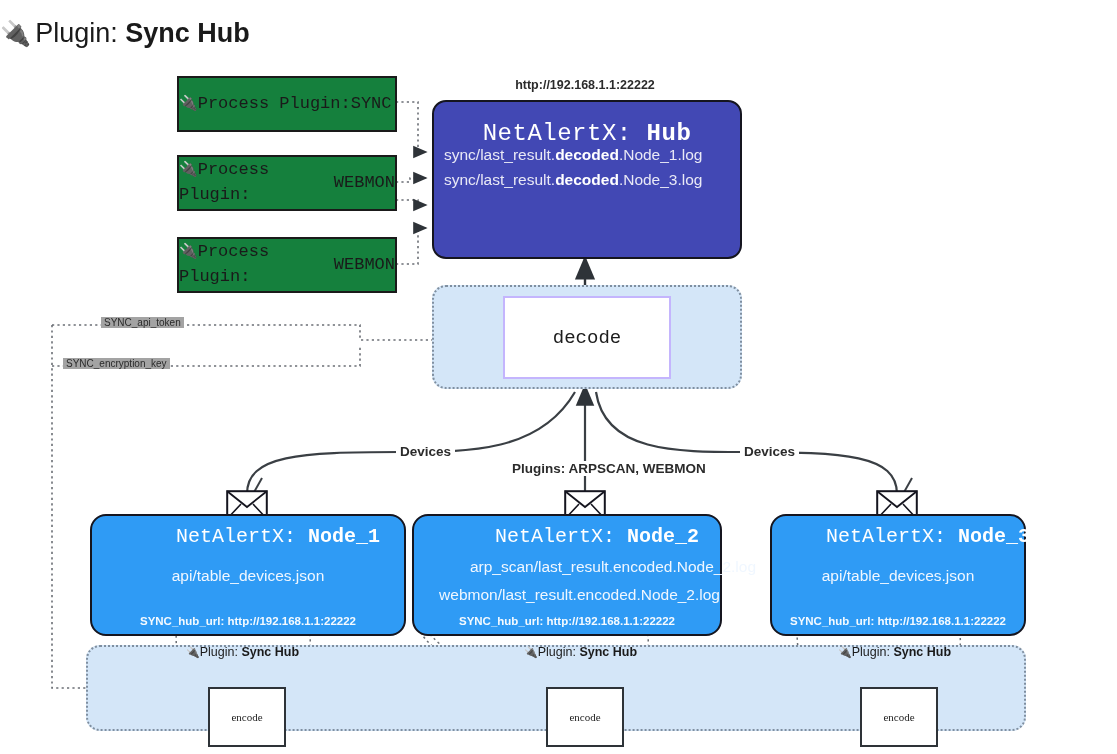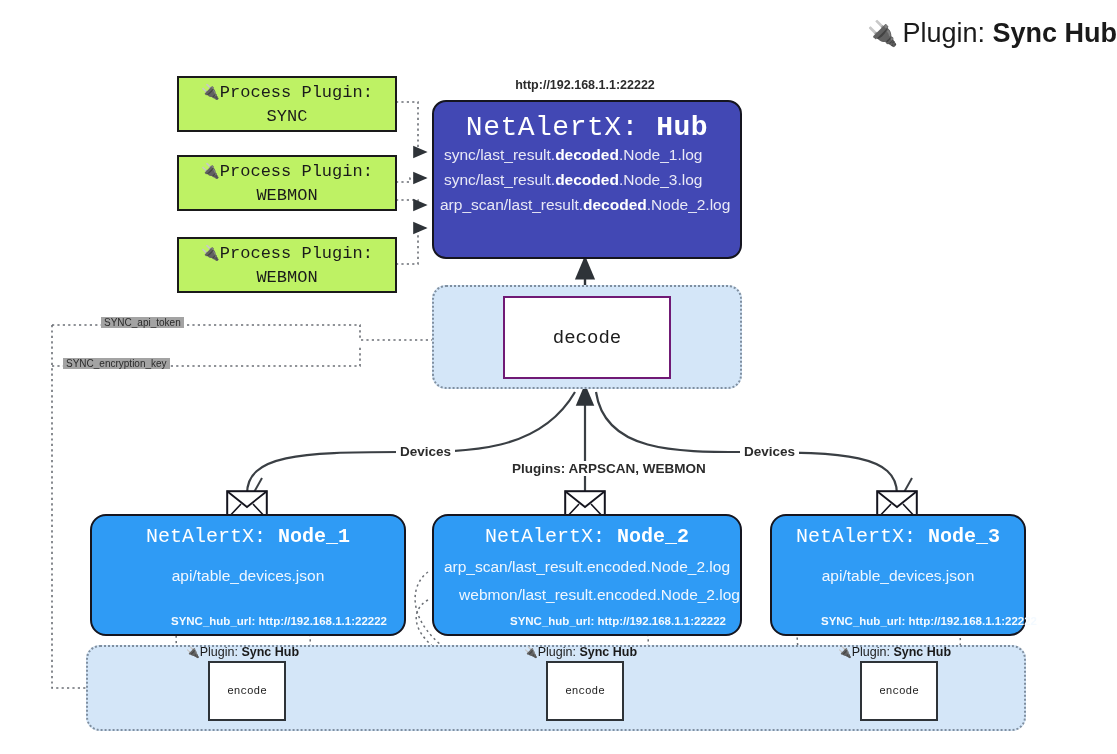--- a/index.html
+++ b/index.html
@@ -4,86 +4,86 @@
 <style>
   html,body{margin:0;padding:0;background:#fff;}
   body{width:1117px;height:754px;position:relative;overflow:hidden;
        font-family:"Liberation Sans",sans-serif;color:#333;}
   #stage{position:absolute;inset:0;}
   svg#wires{position:absolute;left:0;top:0;width:1117px;height:754px;pointer-events:none;}
 
   .t{position:absolute;white-space:nowrap;}
 
   
-  #title{left:0;top:18px;width:1117px;text-align:right;font-size:27px;color:#1a1a1a;}
+  #title{left:0;top:18px;width:1117px;text-align:left;font-size:27px;color:#1a1a1a;}
   #title .plug{font-size:25px;margin-right:4px;}
   #title .b{font-weight:bold;}
 
   
-  .pbox{position:absolute;border:2px solid #1a1a1a;background:#bef264;
+  .pbox{position:absolute;border:2px solid #1a1a1a;background:#15803d;
         font-family:"Liberation Mono",monospace;font-size:17px;color:#1a1a1a;
-        display:flex;flex-direction:column;align-items:center;justify-content:flex-end;
+        display:flex;align-items:center;justify-content:flex-start;
         line-height:1.45;}
   .pbox .l1{display:block;}
   .pbox .l2{display:block;}
   .pbox .plug{font-family:"DejaVu Sans",sans-serif;font-size:15px;}
 
   
   #hub{position:absolute;left:432px;top:100px;width:306px;height:155px;
        background:#4248b4;border:2px solid #15151f;border-radius:14px;color:#fff;}
-  #hub .hdr{position:absolute;left:0;top:10px;width:100%;text-align:center;
-            font-family:"Liberation Mono",monospace;font-size:28px;letter-spacing:.5px;}
+  #hub .hdr{position:absolute;left:0;top:18px;width:100%;text-align:center;
+            font-family:"Liberation Mono",monospace;font-size:24px;letter-spacing:.5px;}
   #hub .hdr b{font-weight:bold;}
   #hub .line{position:absolute;left:10px;width:296px;font-size:15.5px;color:#e9e9f6;}
   #hub .line b{font-weight:bold;color:#fff;}
   #huburl{left:432px;top:78px;width:306px;text-align:center;font-size:12.5px;
           font-weight:bold;color:#2b2b2b;}
 
   
   #decwrap{position:absolute;left:432px;top:285px;width:306px;height:100px;
            background:#d4e6f8;border:2px dotted #7f8fa0;border-radius:14px;}
   #decbox{position:absolute;left:503px;top:296px;width:164px;height:79px;
-          background:#fff;border:2px solid #701a75;
+          background:#fff;border:2px solid #c4b5fd;
           display:flex;align-items:center;justify-content:center;
           font-family:"Liberation Mono",monospace;font-size:19px;color:#1d1d1d;}
 
   
   .tok{font-size:10px;color:#2b2b2b;background:#a3a3a3;padding:0 3px;}
   #tok1{left:101px;top:317px;}
   #tok2{left:63px;top:358px;}
 
   
   .node{position:absolute;height:118px;background:#2f9bf5;border:2.5px solid #15151f;
         border-radius:16px;color:#fff;}
   .node .nhdr{position:absolute;left:0;top:9px;width:100%;text-align:center;
-              font-family:"Liberation Mono",monospace;font-size:20px;}
+              font-family:"Liberation Mono",monospace;font-size:20px;padding-left:30px;}
   .node .nhdr b{font-weight:bold;}
   .node .nline{position:absolute;left:0;width:100%;text-align:center;
                font-size:15.5px;color:#f0f7ff;}
   .node .nurl{position:absolute;left:0;bottom:7px;width:100%;text-align:center;
-              font-size:11.5px;font-weight:bold;color:#f4faff;margin-left:31px;}
+              font-size:11.5px;font-weight:bold;color:#f4faff;}
   #node1{left:90px;top:514px;width:312px;}
-  #node2{left:432px;top:514px;width:306px;}
+  #node2{left:412px;top:514px;width:306px;}
   #node3{left:770px;top:514px;width:252px;}
 
   
   .env{position:absolute;width:42px;height:30px;}
 
   
   .clab{font-size:13.5px;color:#2b2b2b;background:#fff;padding:0 4px;font-weight:bold;}
   #clab1{left:396px;top:444px;}
   #clab2{left:508px;top:461px;}
   #clab3{left:740px;top:444px;}
 
   
   #botwrap{position:absolute;left:86px;top:645px;width:936px;height:82px;
            background:#d4e6f8;border:2px dotted #7f8fa0;border-radius:14px;}
   .ebox{position:absolute;width:74px;height:56px;background:#fff;border:2px solid #2e3338;
         display:flex;align-items:center;justify-content:center;
-        font-family:Liberation Mono, monospace;font-size:11px;color:#1d1d1d;}
+        font-family:Liberation Serif, serif;font-size:11px;color:#1d1d1d;margin-top:26px;}
   #ebox1{left:208px;top:661px;}
   #ebox2{left:546px;top:661px;}
   #ebox3{left:860px;top:661px;}
   .elab{position:absolute;font-size:12.5px;color:#1a1a1a;}
   .elab .plug{font-family:"DejaVu Sans",sans-serif;font-size:11px;}
   .elab b{font-weight:bold;}
   #elab1{left:186px;top:645px;}
   #elab2{left:524px;top:645px;}
   #elab3{left:838px;top:645px;}
 </style>
@@ -172,21 +172,20 @@
 
   <div class="t" id="huburl">http://192.168.1.1:22222</div>
 
   <div id="hub">
     <div class="hdr">
       <span>NetAlertX:</span>
       <b>Hub</b>
     </div>
     <div class="line" style="top:44px;"><span>sync/last_result.</span><b>decoded</b><span>.Node_1.log</span></div>
     <div class="line" style="top:69px;"><span>sync/last_result.</span><b>decoded</b><span>.Node_3.log</span></div>
-    <div class="line" style="top:94px;left:6px;width:300px;"><span>arp_scan/last_result.</span><b>decoded</b><span>.Node_2.log</span></div>
   </div>
 
   <div id="decwrap"></div>
   <div id="decbox">decode</div>
 
   <div class="t tok" id="tok1">SYNC_api_token</div>
   <div class="t tok" id="tok2">SYNC_encryption_key</div>
 
   <div class="t clab" id="clab1">Devices</div>
   <div class="t clab" id="clab2">Plugins: ARPSCAN, WEBMON</div>
@@ -218,21 +217,21 @@
       <span>SYNC_hub_url:</span>
       <span>http://192.168.1.1:22222</span>
     </div>
   </div>
 
   <div class="node" id="node2">
     <div class="nhdr">
       <span>NetAlertX:</span>
       <b>Node_2</b>
     </div>
-    <div class="nline" style="top:42px;">arp_scan/last_result.encoded.Node_2.log</div>
+    <div class="nline" style="top:42px;margin-left:46px;">arp_scan/last_result.encoded.Node_2.log</div>
     <div class="nline" style="top:70px;text-align:right;">webmon/last_result.encoded.Node_2.log</div>
     <div class="nurl">
       <span>SYNC_hub_url:</span>
       <span>http://192.168.1.1:22222</span>
     </div>
   </div>
 
   <div class="node" id="node3">
     <div class="nhdr">
       <span>NetAlertX:</span>

